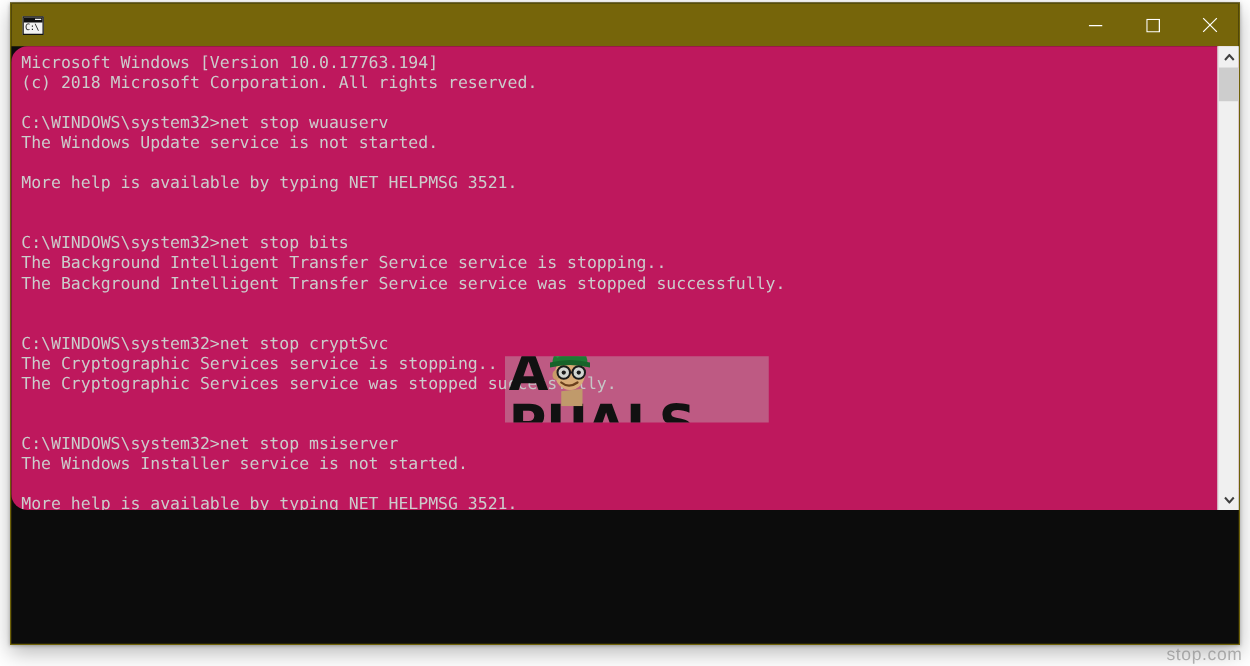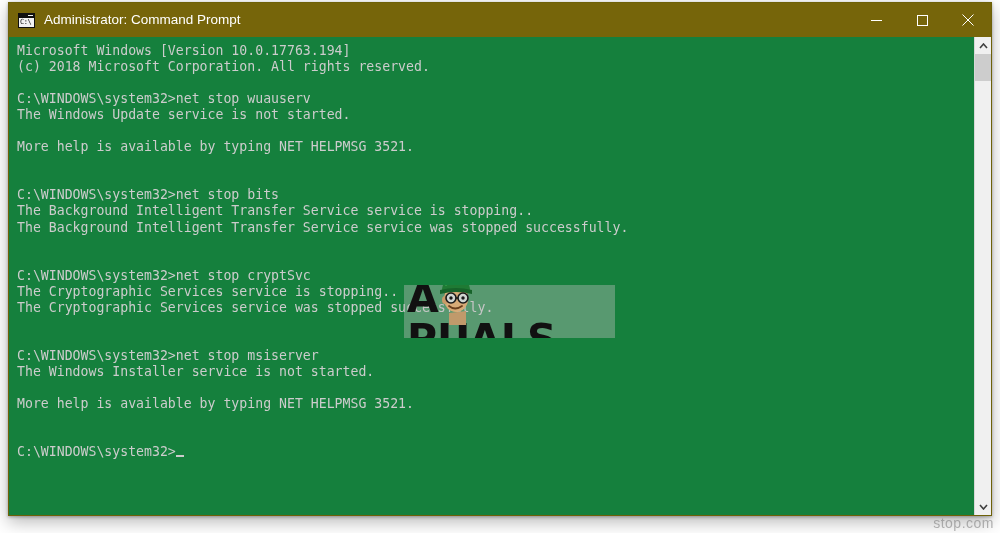--- a/index.html
+++ b/index.html
@@ -107,23 +107,24 @@
     display: flex;
     align-items: center;
     justify-content: center;
     cursor: default;
   }
   .win-btn svg { display: block; }
 
   
   #console-area {
     position: relative;
-    height: 478px;
-    background: #15803d;
-    display: flex;
+    height: 371px;
+    background: #be185d;
+    display: flex;
+    border-radius: 13px;
   }
   #console-text {
     flex: 1 1 auto;
     padding: 6px 0 0 8px;
     font-family: "DejaVu Sans Mono", "Liberation Mono", monospace;
     font-size: 13.2px;
     line-height: 16.05px;
     color: #cccccc;
     white-space: pre;
     overflow: hidden;
@@ -237,21 +238,20 @@
 
   <div id="cmd-window">
 
     <div id="titlebar">
 
       <div id="titlebar-left">
         <span class="cmd-icon">
           <span class="bar"></span>
           <span class="prompt">C:\</span>
         </span>
-        <span id="window-title">Administrator: Command Prompt</span>
       </div>
 
       <div id="window-controls">
         <div class="win-btn minimize">
           <svg width="11" height="11" viewBox="0 0 11 11">
             <rect x="0" y="5" width="11" height="1" fill="#ffffff"></rect>
           </svg>
         </div>
         <div class="win-btn maximize">
           <svg width="11" height="11" viewBox="0 0 11 11">

